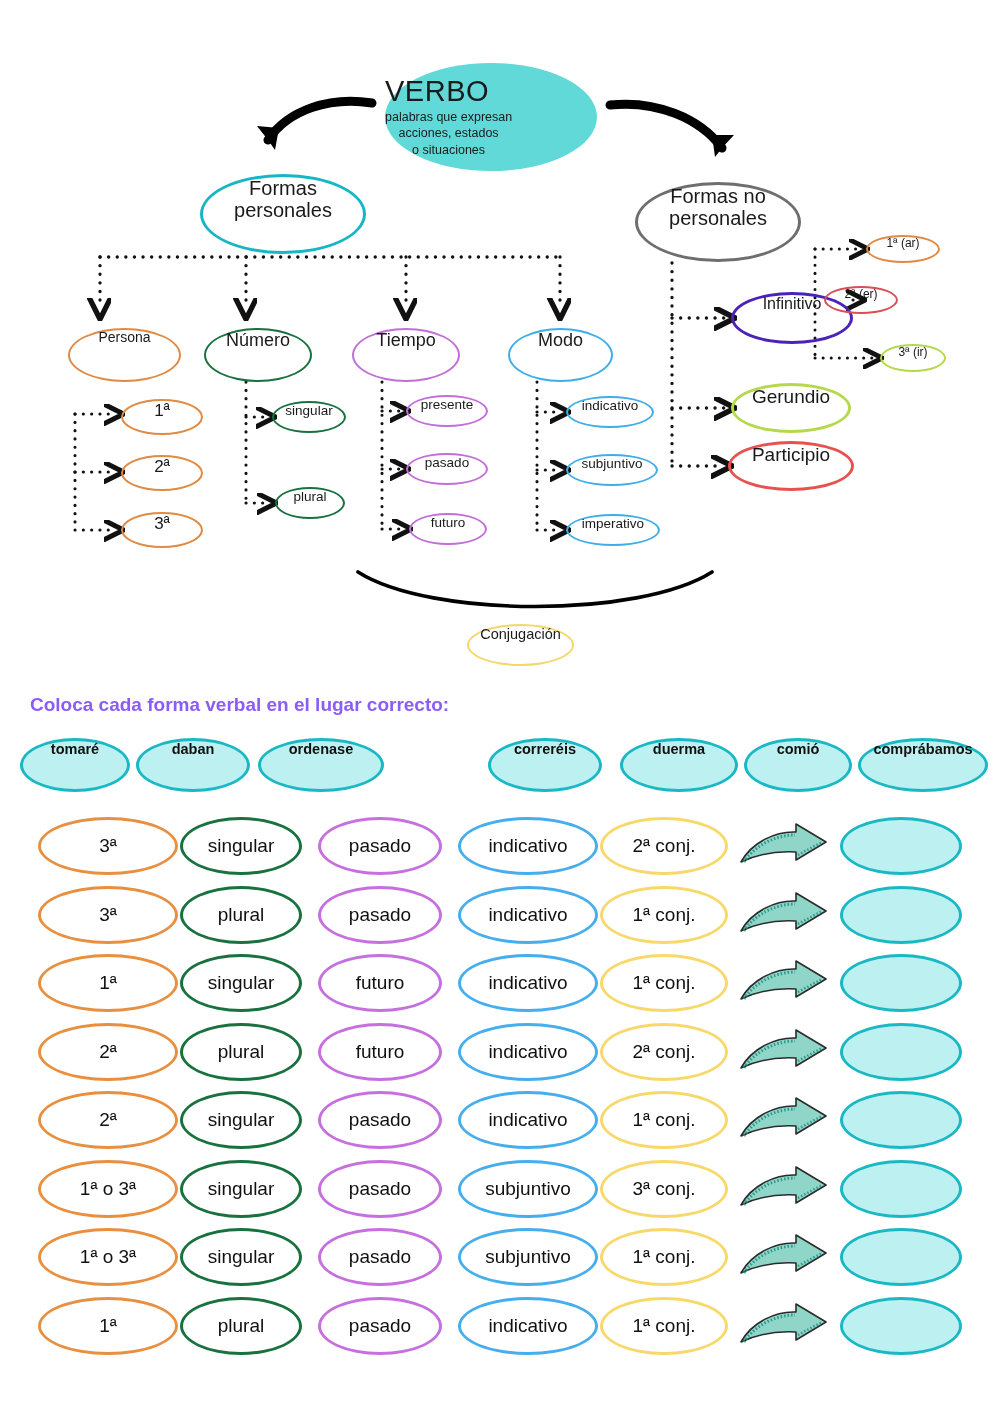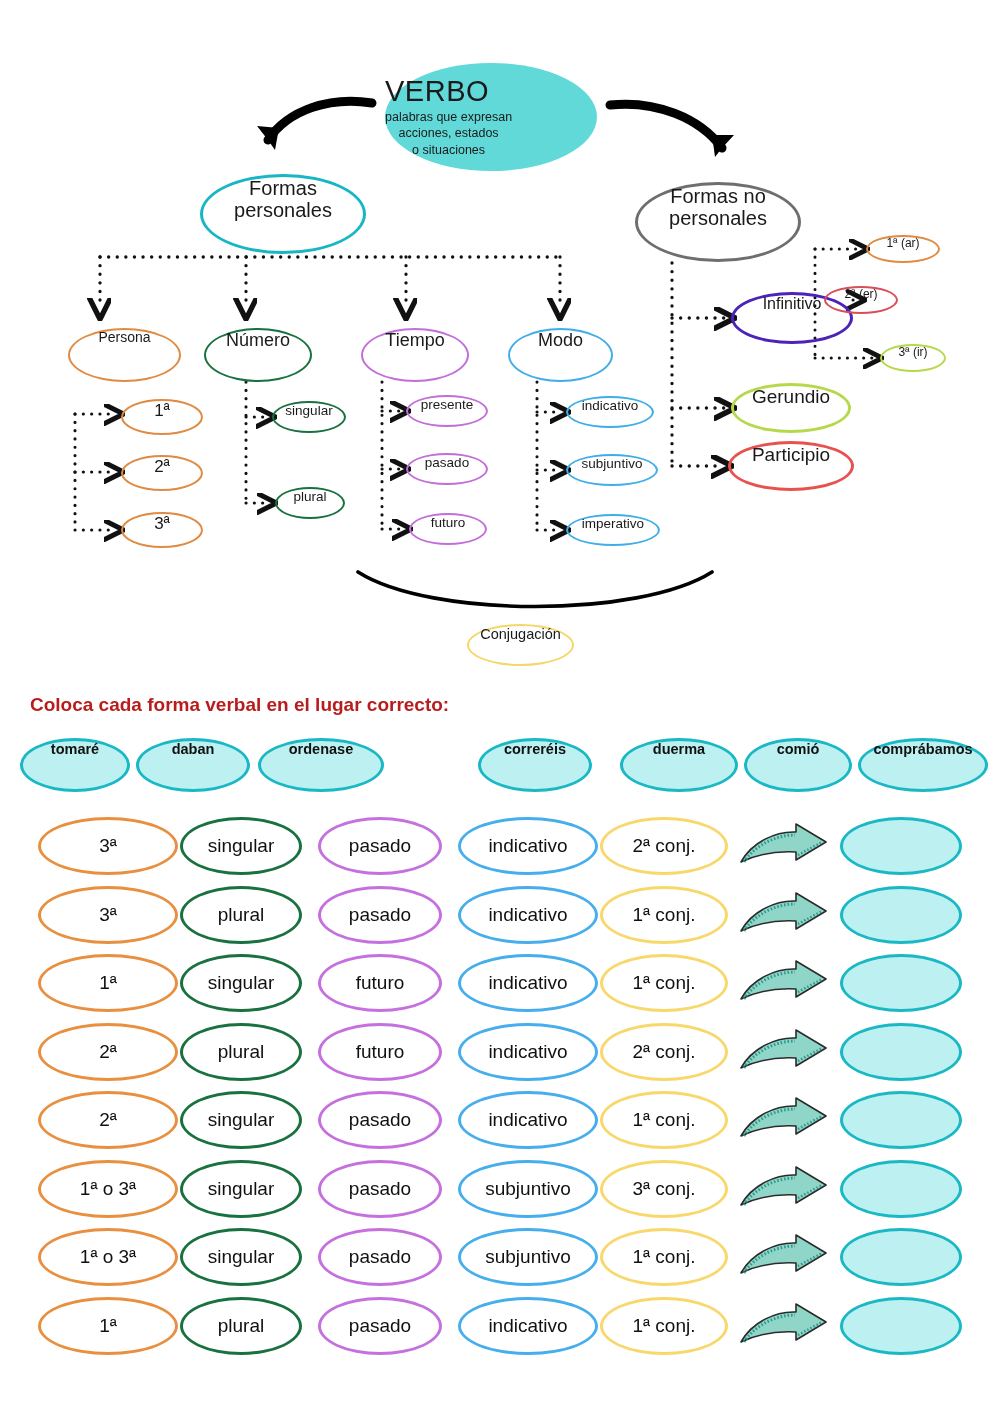--- a/index.html
+++ b/index.html
@@ -34,21 +34,21 @@
     flex-direction:column;
   }
   .e-verbo .t1{font-size:29px;letter-spacing:.5px;margin-bottom:1px;}
   .e-verbo .t2{font-size:12.5px;line-height:1.34;}
 
   .e-fp{left:200px;top:174px;width:166px;height:80px;border:3.5px solid #17B6C4;font-size:20px;}
   .e-fnp{left:635px;top:182px;width:166px;height:80px;border:3.5px solid #6E6E6E;font-size:20px;}
 
   .e-persona{left:68px;top:328px;width:113px;height:54px;border:2.6px solid #E08B43;font-size:14px;}
   .e-numero {left:204px;top:328px;width:108px;height:54px;border:2.6px solid #19713F;font-size:18px;}
-  .e-tiempo {left:361px;top:328px;width:108px;height:54px;border:2.6px solid #C26FD9;font-size:18px;}
+  .e-tiempo {left:352px;top:328px;width:108px;height:54px;border:2.6px solid #C26FD9;font-size:18px;}
   .e-modo   {left:508px;top:328px;width:105px;height:54px;border:2.6px solid #3FAEE8;font-size:18px;}
 
   .sm{font-size:13.5px;}
   .e-p1{left:121px;top:399px;width:82px;height:36px;border:2.2px solid #E08B43;font-size:17px;}
   .e-p2{left:121px;top:455px;width:82px;height:36px;border:2.2px solid #E08B43;font-size:17px;}
   .e-p3{left:121px;top:512px;width:82px;height:36px;border:2.2px solid #E08B43;font-size:17px;}
 
   .e-sing{left:272px;top:401px;width:74px;height:32px;border:2.2px solid #19713F;}
   .e-plur{left:275px;top:487px;width:70px;height:32px;border:2.2px solid #19713F;}
 
@@ -66,21 +66,21 @@
 
   .e-ar{left:866px;top:235px;width:74px;height:28px;border:2px solid #E08B43;font-size:12px;}
   .e-er{left:824px;top:286px;width:74px;height:28px;border:2px solid #D94F56;font-size:12px;}
   .e-ir{left:880px;top:344px;width:66px;height:28px;border:2px solid #B5D94A;font-size:12px;}
 
   .e-conj{left:467px;top:624px;width:107px;height:42px;border:2.4px solid #F3D769;font-size:14.5px;}
 
   
   .prompt{
     position:absolute;left:30px;top:694px;
-    font-size:19px;font-weight:bold;color:#b91c1c;
+    font-size:19px;font-weight:bold;color:#8b5cf6;
   }
 
   .bank{position:absolute;left:0;top:738px;width:1000px;height:56px;}
   .bank .ell{
     background:#BDF1F1;border:3px solid #19B8C4;
     font-size:14.5px;font-weight:bold;color:#111;
     top:0;height:54px;
   }
 
   .grid{position:absolute;left:0;top:812px;width:1000px;}
@@ -266,21 +266,21 @@
   <div class="bank" id="word-bank">
       <div class="ell" style="left: 20px; width: 110px;">
         <span>tomaré</span>
       </div>
       <div class="ell" style="left: 136px; width: 114px;">
         <span>daban</span>
       </div>
       <div class="ell" style="left: 258px; width: 126px;">
         <span>ordenase</span>
       </div>
-      <div class="ell" style="left: 478px; width: 114px;">
+      <div class="ell" style="left: 488px; width: 114px;">
         <span>correréis</span>
       </div>
       <div class="ell" style="left: 620px; width: 118px;">
         <span>duerma</span>
       </div>
       <div class="ell" style="left: 744px; width: 108px;">
         <span>comió</span>
       </div>
       <div class="ell" style="left: 858px; width: 130px;">
         <span>comprábamos</span>

